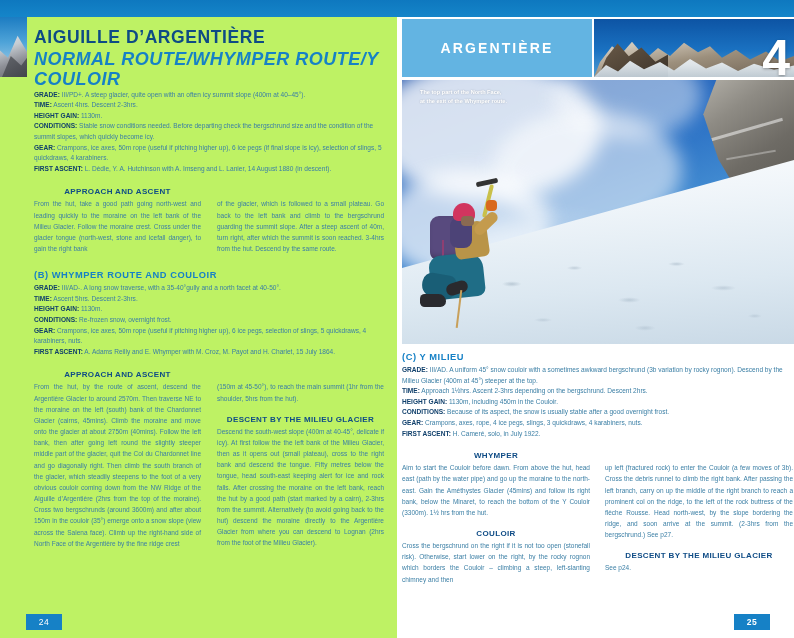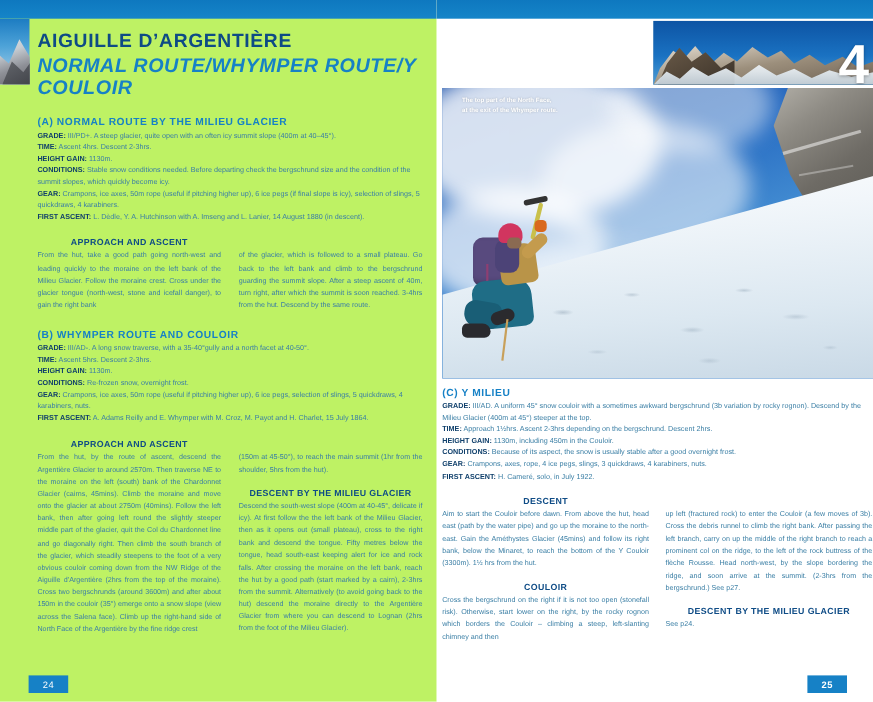--- a/index.html
+++ b/index.html
@@ -139,21 +139,20 @@
       <div class="edge-sky"></div>
       <div class="edge-peak"></div>
       <div class="edge-peak2"></div>
     </div>
 
     <div class="left-body">
 
       <h1 class="title-main">AIGUILLE D’ARGENTIÈRE</h1>
       <h2 class="title-sub">NORMAL ROUTE/WHYMPER ROUTE/Y COULOIR</h2>
 
-      <div class="sec-head">(A) NORMAL ROUTE BY THE MILIEU GLACIER</div>
       <div>
         <p class="spec"><b>GRADE:</b><span> III/PD+. A steep glacier, quite open with an often icy summit slope (400m at 40–45°).</span></p>
         <p class="spec"><b>TIME:</b><span> Ascent 4hrs. Descent 2-3hrs.</span></p>
         <p class="spec"><b>HEIGHT GAIN:</b><span> 1130m.</span></p>
         <p class="spec"><b>CONDITIONS:</b><span> Stable snow conditions needed. Before departing check the bergschrund size and the condition of the summit slopes, which quickly become icy.</span></p>
         <p class="spec"><b>GEAR:</b><span> Crampons, ice axes, 50m rope (useful if pitching higher up), 6 ice pegs (if final slope is icy), selection of slings, 5 quickdraws, 4 karabiners.</span></p>
         <p class="spec"><b>FIRST ASCENT:</b><span> L. Dèdle, Y. A. Hutchinson with A. Imseng and L. Lanier, 14 August 1880 (in descent).</span></p>
       </div>
 
       <div class="cols">
@@ -189,20 +188,23 @@
       </div>
 
     </div>
 
     <div class="folio">24</div>
   </div>
 
   <div class="page-right">
     <div class="right-topbar"></div>
 
+    <div class="chap-band">
+      <div class="chap-title">ARGENTIÈRE</div>
+    </div>
 
     <div class="chap-photo">
       <div class="cp-sky"></div>
       <div class="cp-range"></div>
       <div class="cp-dark"></div>
       <div class="cp-snow"></div>
       <div class="chap-num">4</div>
     </div>
 
     <div class="hero">
@@ -247,21 +249,21 @@
         <p class="spec"><b>GRADE:</b><span> III/AD. A uniform 45° snow couloir with a sometimes awkward bergschrund (3b variation by rocky rognon). Descend by the Milieu Glacier (400m at 45°) steeper at the top.</span></p>
         <p class="spec"><b>TIME:</b><span> Approach 1½hrs. Ascent 2-3hrs depending on the bergschrund. Descent 2hrs.</span></p>
         <p class="spec"><b>HEIGHT GAIN:</b><span> 1130m, including 450m in the Couloir.</span></p>
         <p class="spec"><b>CONDITIONS:</b><span> Because of its aspect, the snow is usually stable after a good overnight frost.</span></p>
         <p class="spec"><b>GEAR:</b><span> Crampons, axes, rope, 4 ice pegs, slings, 3 quickdraws, 4 karabiners, nuts.</span></p>
         <p class="spec"><b>FIRST ASCENT:</b><span> H. Cameré, solo, in July 1922.</span></p>
       </div>
 
       <div class="right-cols">
         <div class="rcol">
-          <div class="sub-head">DESCENT</div>
+          <div class="sub-head">WHYMPER</div>
           <p class="para">Aim to start the Couloir before dawn. From above the hut, head east (path by the water pipe) and go up the moraine to the north-east. Gain the Améthystes Glacier (45mins) and follow its right bank, below the Minaret, to reach the bottom of the Y Couloir (3300m). 1½ hrs from the hut.</p>
           <div class="sub-head gap-top">COULOIR</div>
           <p class="para">Cross the bergschrund on the right if it is not too open (stonefall risk). Otherwise, start lower on the right, by the rocky rognon which borders the Couloir – climbing a steep, left-slanting chimney and then</p>
         </div>
         <div class="rcol">
           <p class="para" style="margin-top:11px;">up left (fractured rock) to enter the Couloir (a few moves of 3b). Cross the debris runnel to climb the right bank. After passing the left branch, carry on up the middle of the right branch to reach a prominent col on the ridge, to the left of the rock buttress of the flèche Rousse. Head north-west, by the slope bordering the ridge, and soon arrive at the summit. (2-3hrs from the bergschrund.) See p27.</p>
           <div class="sub-head gap-top">DESCENT BY THE MILIEU GLACIER</div>
           <p class="para nj">See p24.</p>
         </div>
       </div>

